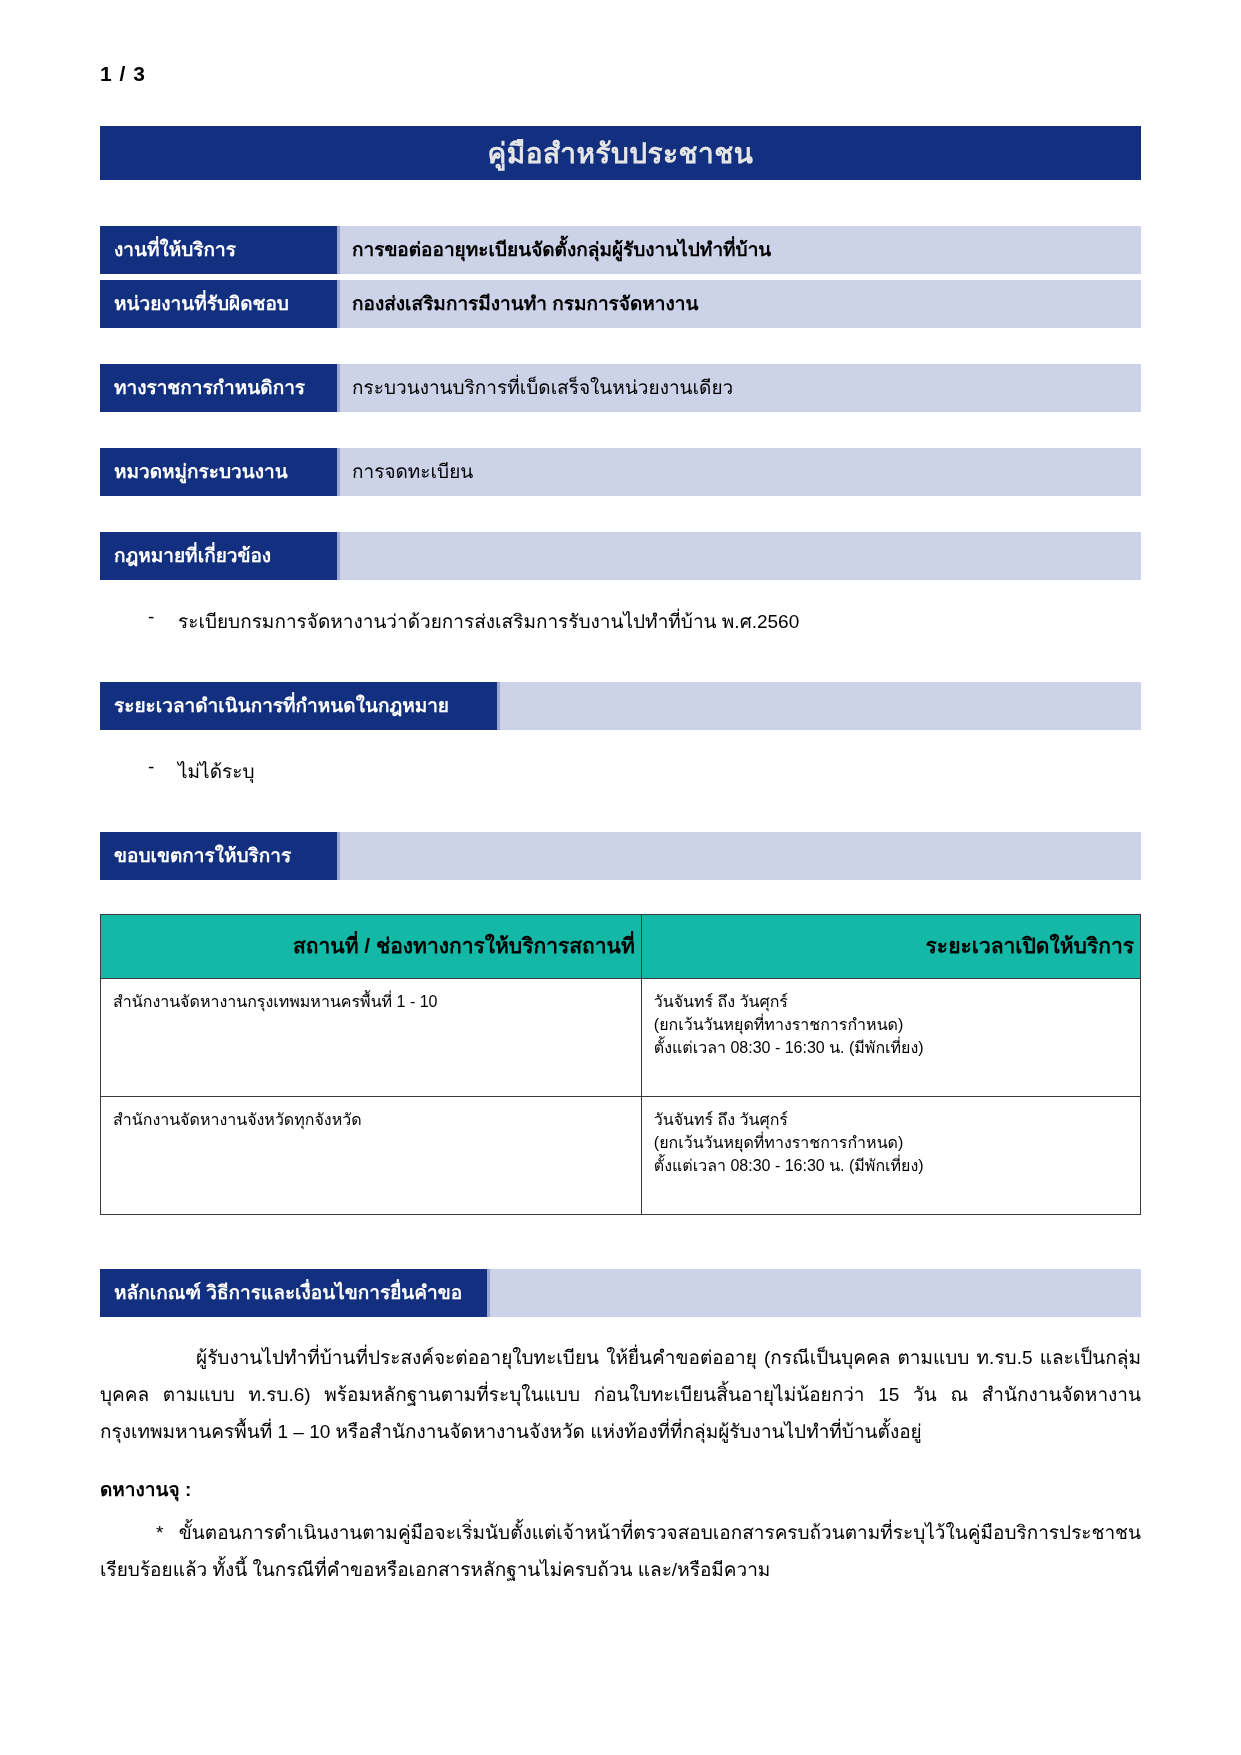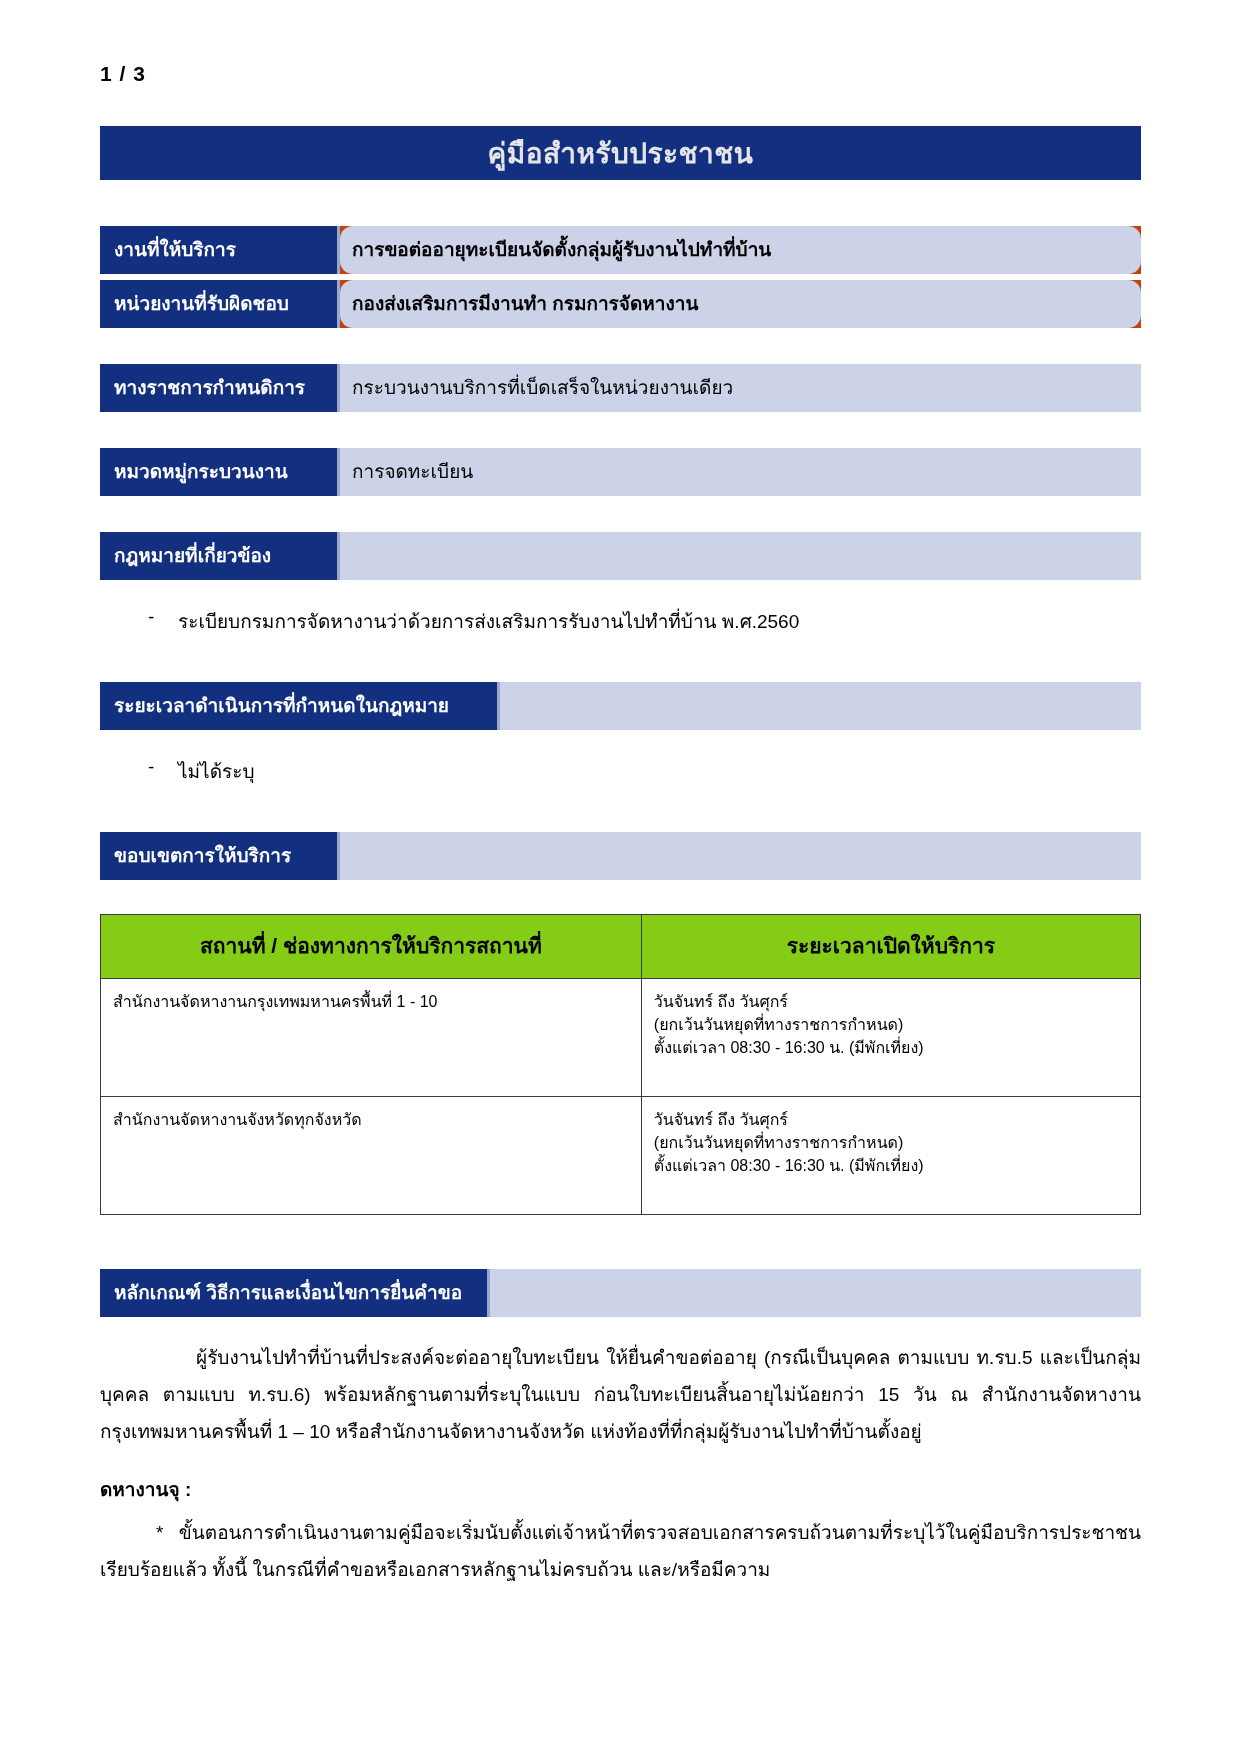--- a/index.html
+++ b/index.html
@@ -72,21 +72,21 @@
   .field-label.w390 { width: 390px; }
   .field-value {
     flex: 1 1 auto;
     background: #ccd2e8;
     padding: 8px 14px 10px 12px;
     box-sizing: border-box;
     display: flex;
     align-items: center;
     font-size: 19px;
   }
-  .field-value.bold { font-weight: bold; border-radius: 13px; }
+  .field-value.bold { font-weight: bold; }
 
   .gap-sm { height: 6px; }
   .gap-md { height: 36px; }
   .gap-lg { height: 46px; }
   .gap-xl { height: 54px; }
 
   
   .bullet-line {
     display: flex;
     font-size: 19px;
@@ -106,24 +106,24 @@
     margin-top: 34px;
     table-layout: fixed;
   }
   table.service-table th,
   table.service-table td {
     border: 1px solid #3a3a3a;
     vertical-align: top;
     box-sizing: border-box;
   }
   table.service-table th {
-    background: #84cc16;
+    background: #14b8a6;
     font-size: 21px;
     font-weight: bold;
-    text-align: center;
+    text-align: right;
     padding: 14px 6px 16px 6px;
   }
   table.service-table td {
     font-size: 16px;
     padding: 11px 10px 11px 12px;
     background: #ffffff;
     height: 118px;
   }
   table.service-table td .line { line-height: 1.45; }
   .col-place { width: 52%; }

